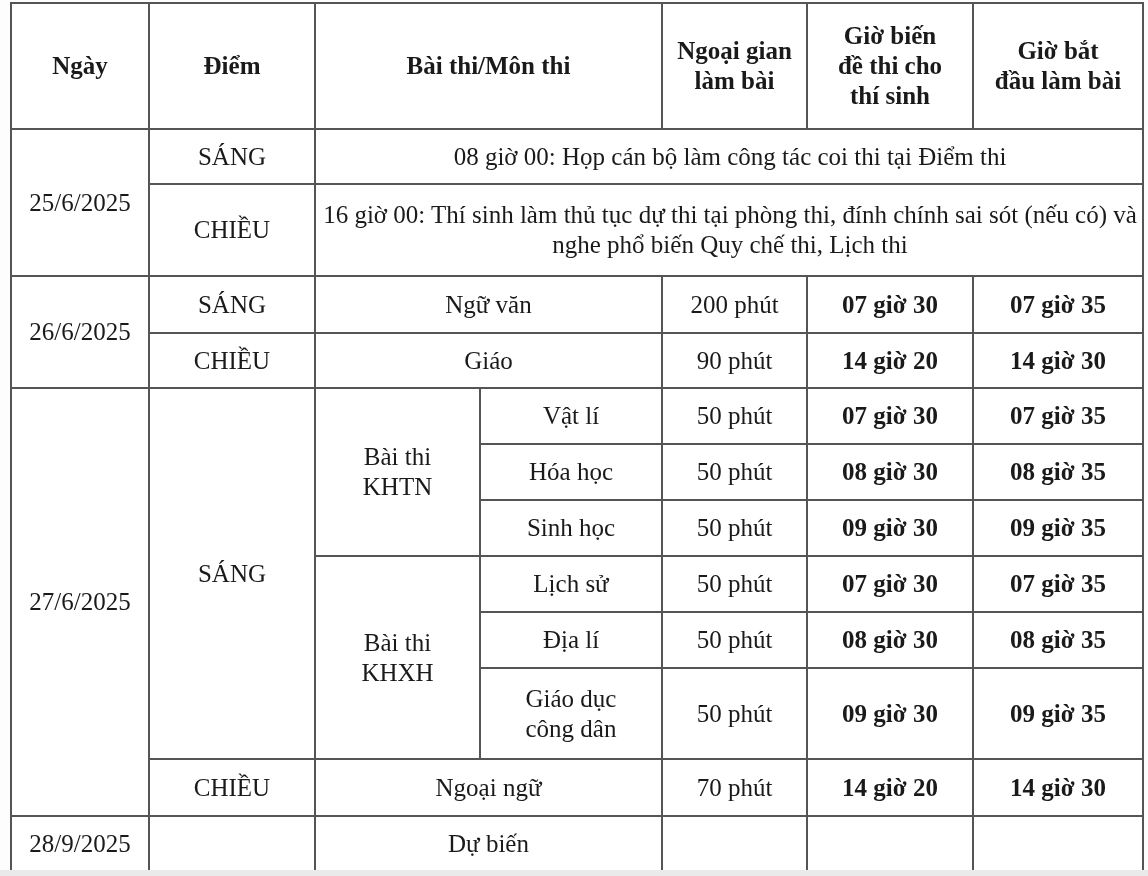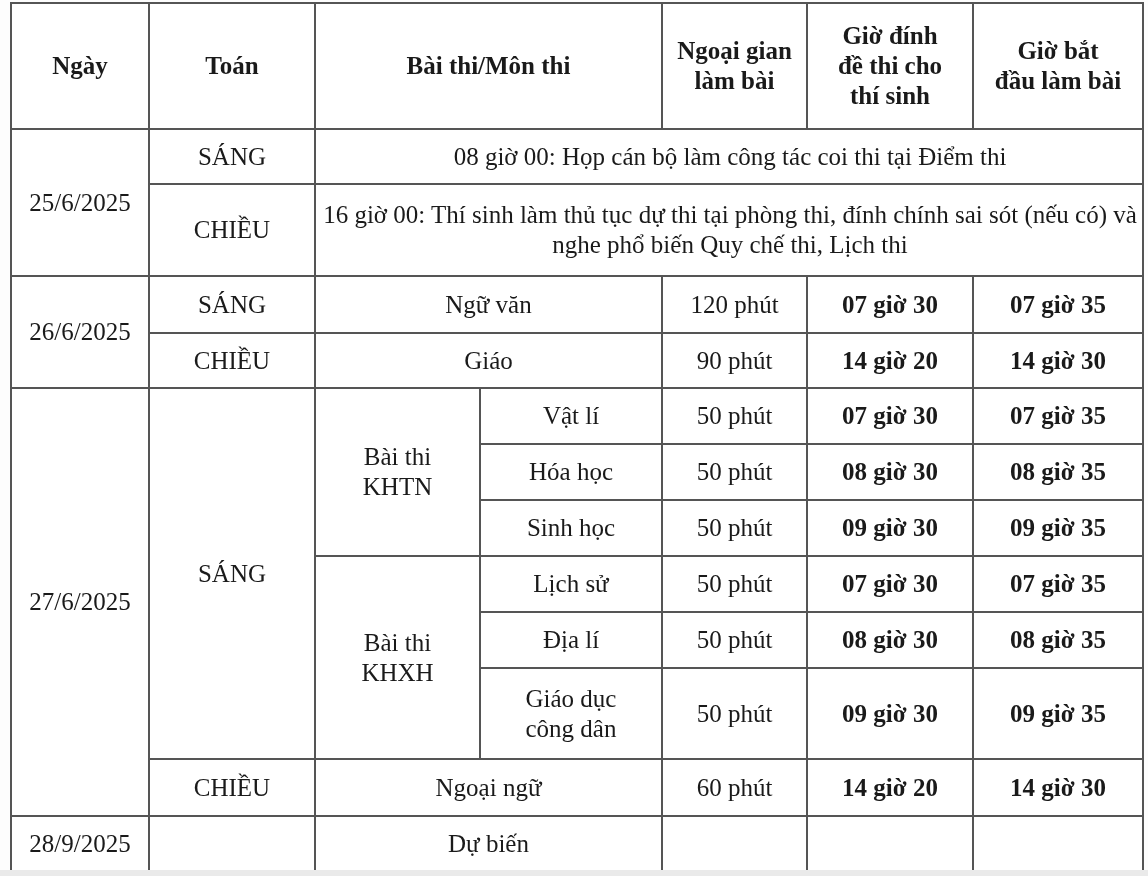--- a/index.html
+++ b/index.html
@@ -30,44 +30,44 @@
         <col style="width:166px">
         <col style="width:165px">
         <col style="width:182px">
         <col style="width:145px">
         <col style="width:166px">
         <col style="width:170px">
   </colgroup>
   <thead>
     <tr style="height:126px">
       <th>Ngày</th>
-      <th>Toán</th>
+      <th>Điểm</th>
       <th colspan="2">Bài thi/Môn thi</th>
       <th><span>Ngoại gian</span><br><span>làm bài</span></th>
-      <th><span>Giờ đính</span><br><span>đề thi cho</span><br><span>thí sinh</span></th>
+      <th><span>Giờ biến</span><br><span>đề thi cho</span><br><span>thí sinh</span></th>
       <th><span>Giờ bắt</span><br><span>đầu làm bài</span></th>
     </tr>
   </thead>
   <tbody>
 
     <tr style="height:55px">
       <td rowspan="2">25/6/2025</td>
       <td>SÁNG</td>
       <td colspan="5" class="note">08 giờ 00: Họp cán bộ làm công tác coi thi tại Điểm thi</td>
     </tr>
     <tr style="height:92px">
       <td>CHIỀU</td>
       <td colspan="5" class="note">16 giờ 00: Thí sinh làm thủ tục dự thi tại phòng thi, đính chính sai sót (nếu có) và nghe phổ biến Quy chế thi, Lịch thi</td>
     </tr>
 
     <tr style="height:57px">
       <td rowspan="2">26/6/2025</td>
       <td>SÁNG</td>
       <td colspan="2">Ngữ văn</td>
-      <td>120 phút</td>
+      <td>200 phút</td>
       <td class="b">07 giờ 30</td>
       <td class="b">07 giờ 35</td>
     </tr>
     <tr style="height:55px">
       <td>CHIỀU</td>
       <td colspan="2">Giáo</td>
       <td>90 phút</td>
       <td class="b">14 giờ 20</td>
       <td class="b">14 giờ 30</td>
     </tr>
@@ -110,21 +110,21 @@
     <tr style="height:91px">
       <td><span>Giáo dục</span><br><span>công dân</span></td>
       <td>50 phút</td>
       <td class="b">09 giờ 30</td>
       <td class="b">09 giờ 35</td>
     </tr>
 
     <tr style="height:57px">
       <td>CHIỀU</td>
       <td colspan="2">Ngoại ngữ</td>
-      <td>60 phút</td>
+      <td>70 phút</td>
       <td class="b">14 giờ 20</td>
       <td class="b">14 giờ 30</td>
     </tr>
 
     <tr style="height:55px">
       <td>28/9/2025</td>
       <td></td>
       <td colspan="2">Dự biến</td>
       <td></td>
       <td class="b"></td>

